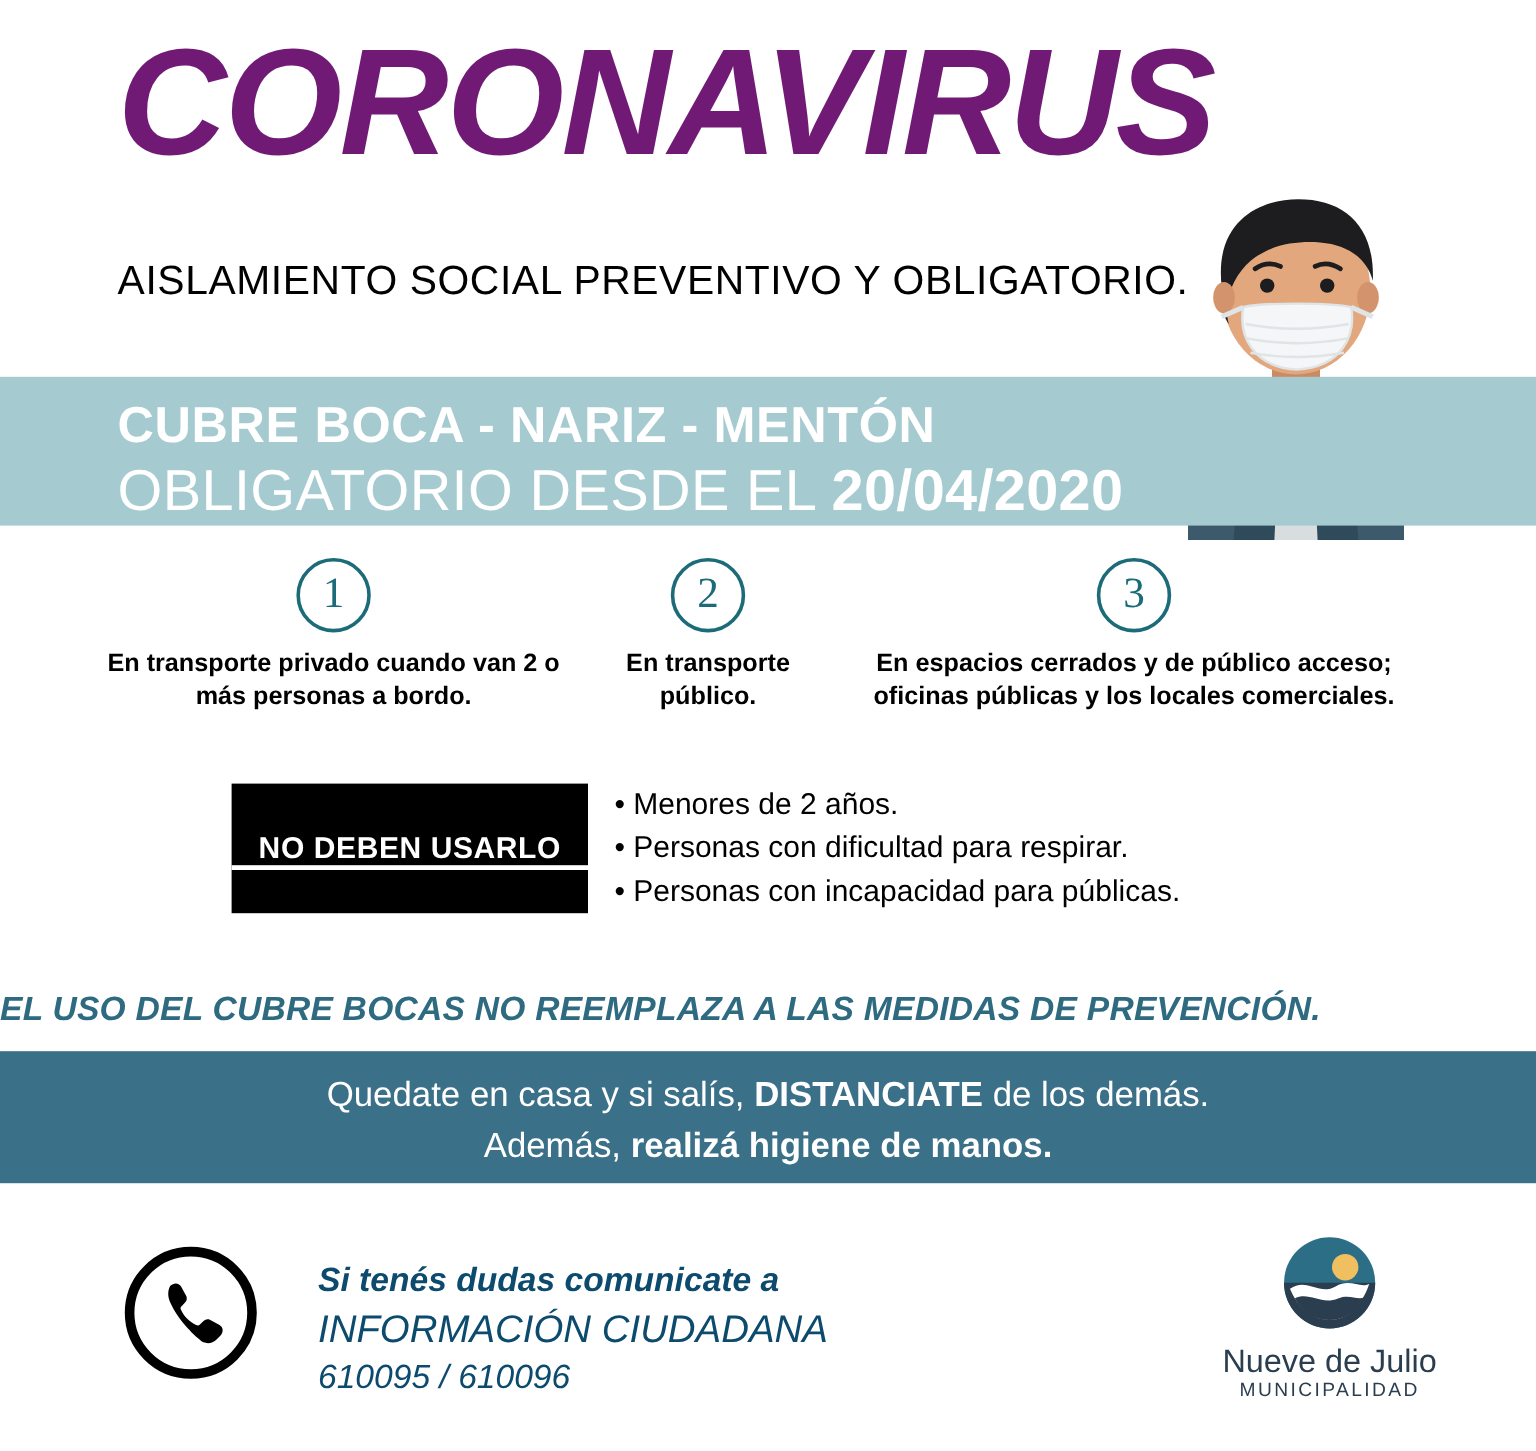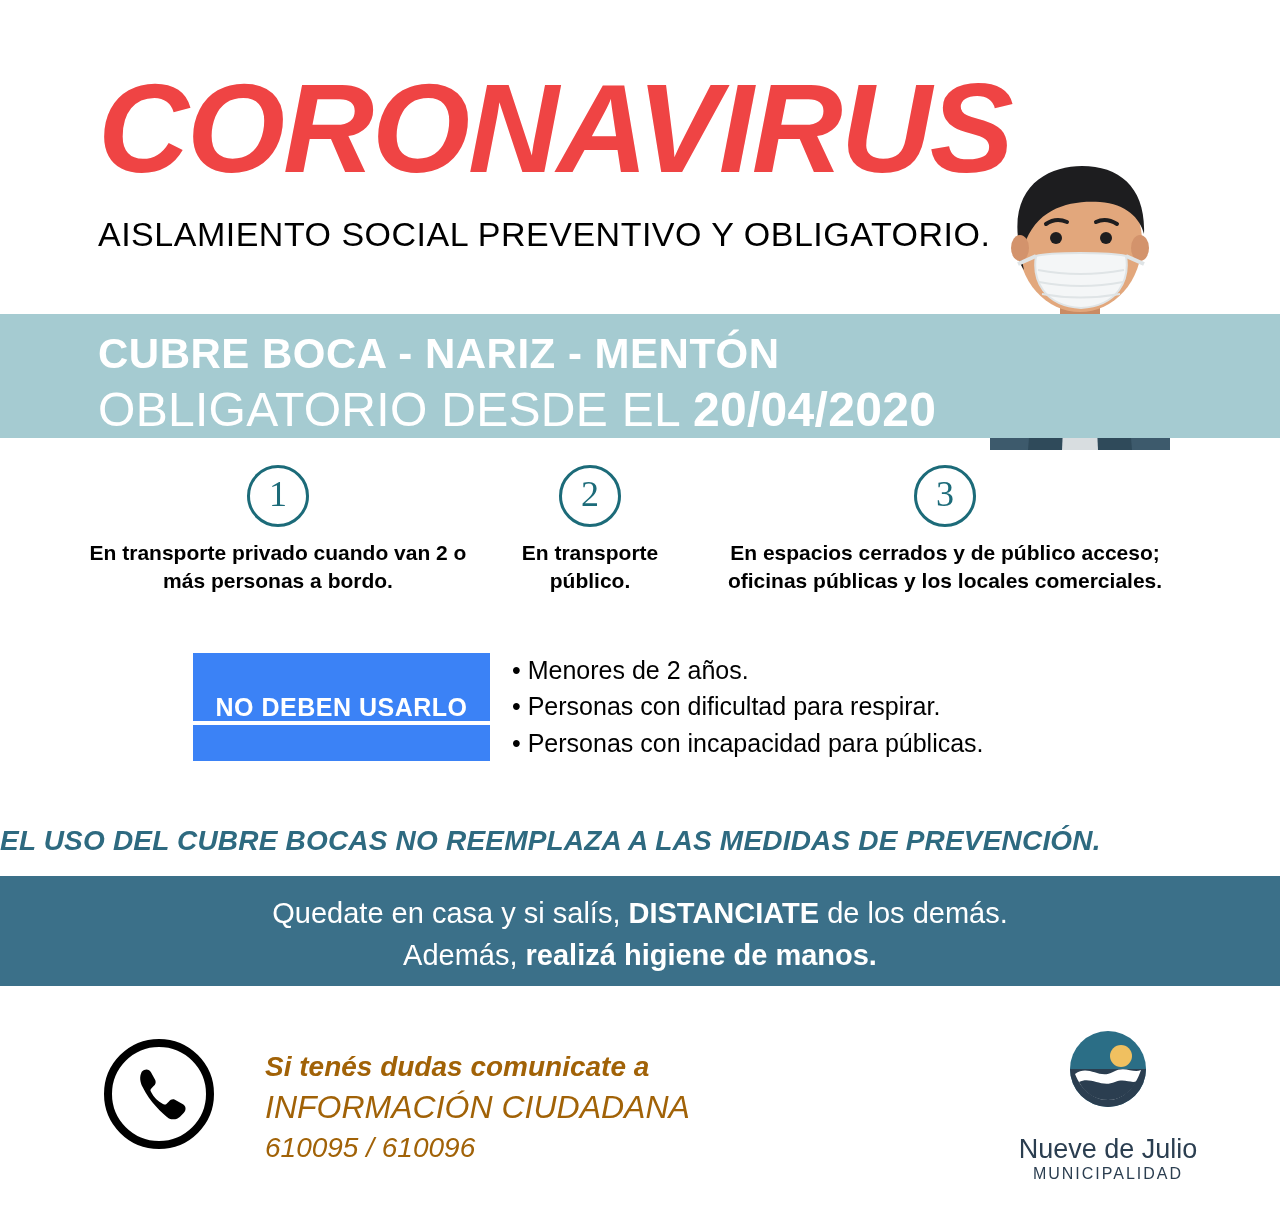--- a/index.html
+++ b/index.html
@@ -23,24 +23,23 @@
     height: 318px;
   }
   .title {
     position: absolute;
     left: 98px;
     top: 22px;
     font-size: 126px;
     font-weight: bold;
     font-style: italic;
     letter-spacing: -2px;
-    color: #ef4444;
+    color: #701a75;
     line-height: 1;
     white-space: nowrap;
-    margin-top: 44px;
   }
   .subtitle {
     position: absolute;
     left: 98px;
     top: 215px;
     font-size: 34px;
     color: #000000;
     letter-spacing: 0.5px;
     white-space: nowrap;
     text-align: right;
@@ -116,21 +115,21 @@
   .n2 { left: 495px; top: 10px; width: 190px; }
   .n3 { left: 690px; top: 10px; width: 510px; }
 
   
   .no-box {
     position: absolute;
     left: 193px;
     top: 653px;
     width: 297px;
     height: 108px;
-    background: #3b82f6;
+    background: #000000;
     color: #ffffff;
     font-size: 25px;
     font-weight: bold;
     display: flex;
     align-items: center;
     justify-content: center;
     letter-spacing: 0.5px;
   }
   .no-box::after {
     content: "";
@@ -195,37 +194,37 @@
     border-radius: 50%;
     box-sizing: border-box;
     display: flex;
     align-items: center;
     justify-content: center;
   }
   .footer-text {
     position: absolute;
     left: 265px;
     top: 1048px;
-    color: #a16207;
+    color: #0c4a6e;
   }
   .ft-l1 { font-size: 28px; font-style: italic; font-weight: bold; line-height: 1.35; }
   .ft-l2 { font-size: 32px; font-style: italic; line-height: 1.35; }
   .ft-l3 { font-size: 28px; font-style: italic; line-height: 1.35; }
 
   .logo {
     position: absolute;
     right: 72px;
     top: 1030px;
     width: 200px;
     text-align: center;
   }
   .logo-name {
     font-size: 27px;
     color: #2b3e50;
-    margin-top: 22px;
+    margin-top: 6px;
     font-family: "Liberation Sans", sans-serif;
   }
   .logo-sub {
     font-size: 16px;
     color: #2b3e50;
     letter-spacing: 2px;
   }
 </style>
 </head>
 <body>

